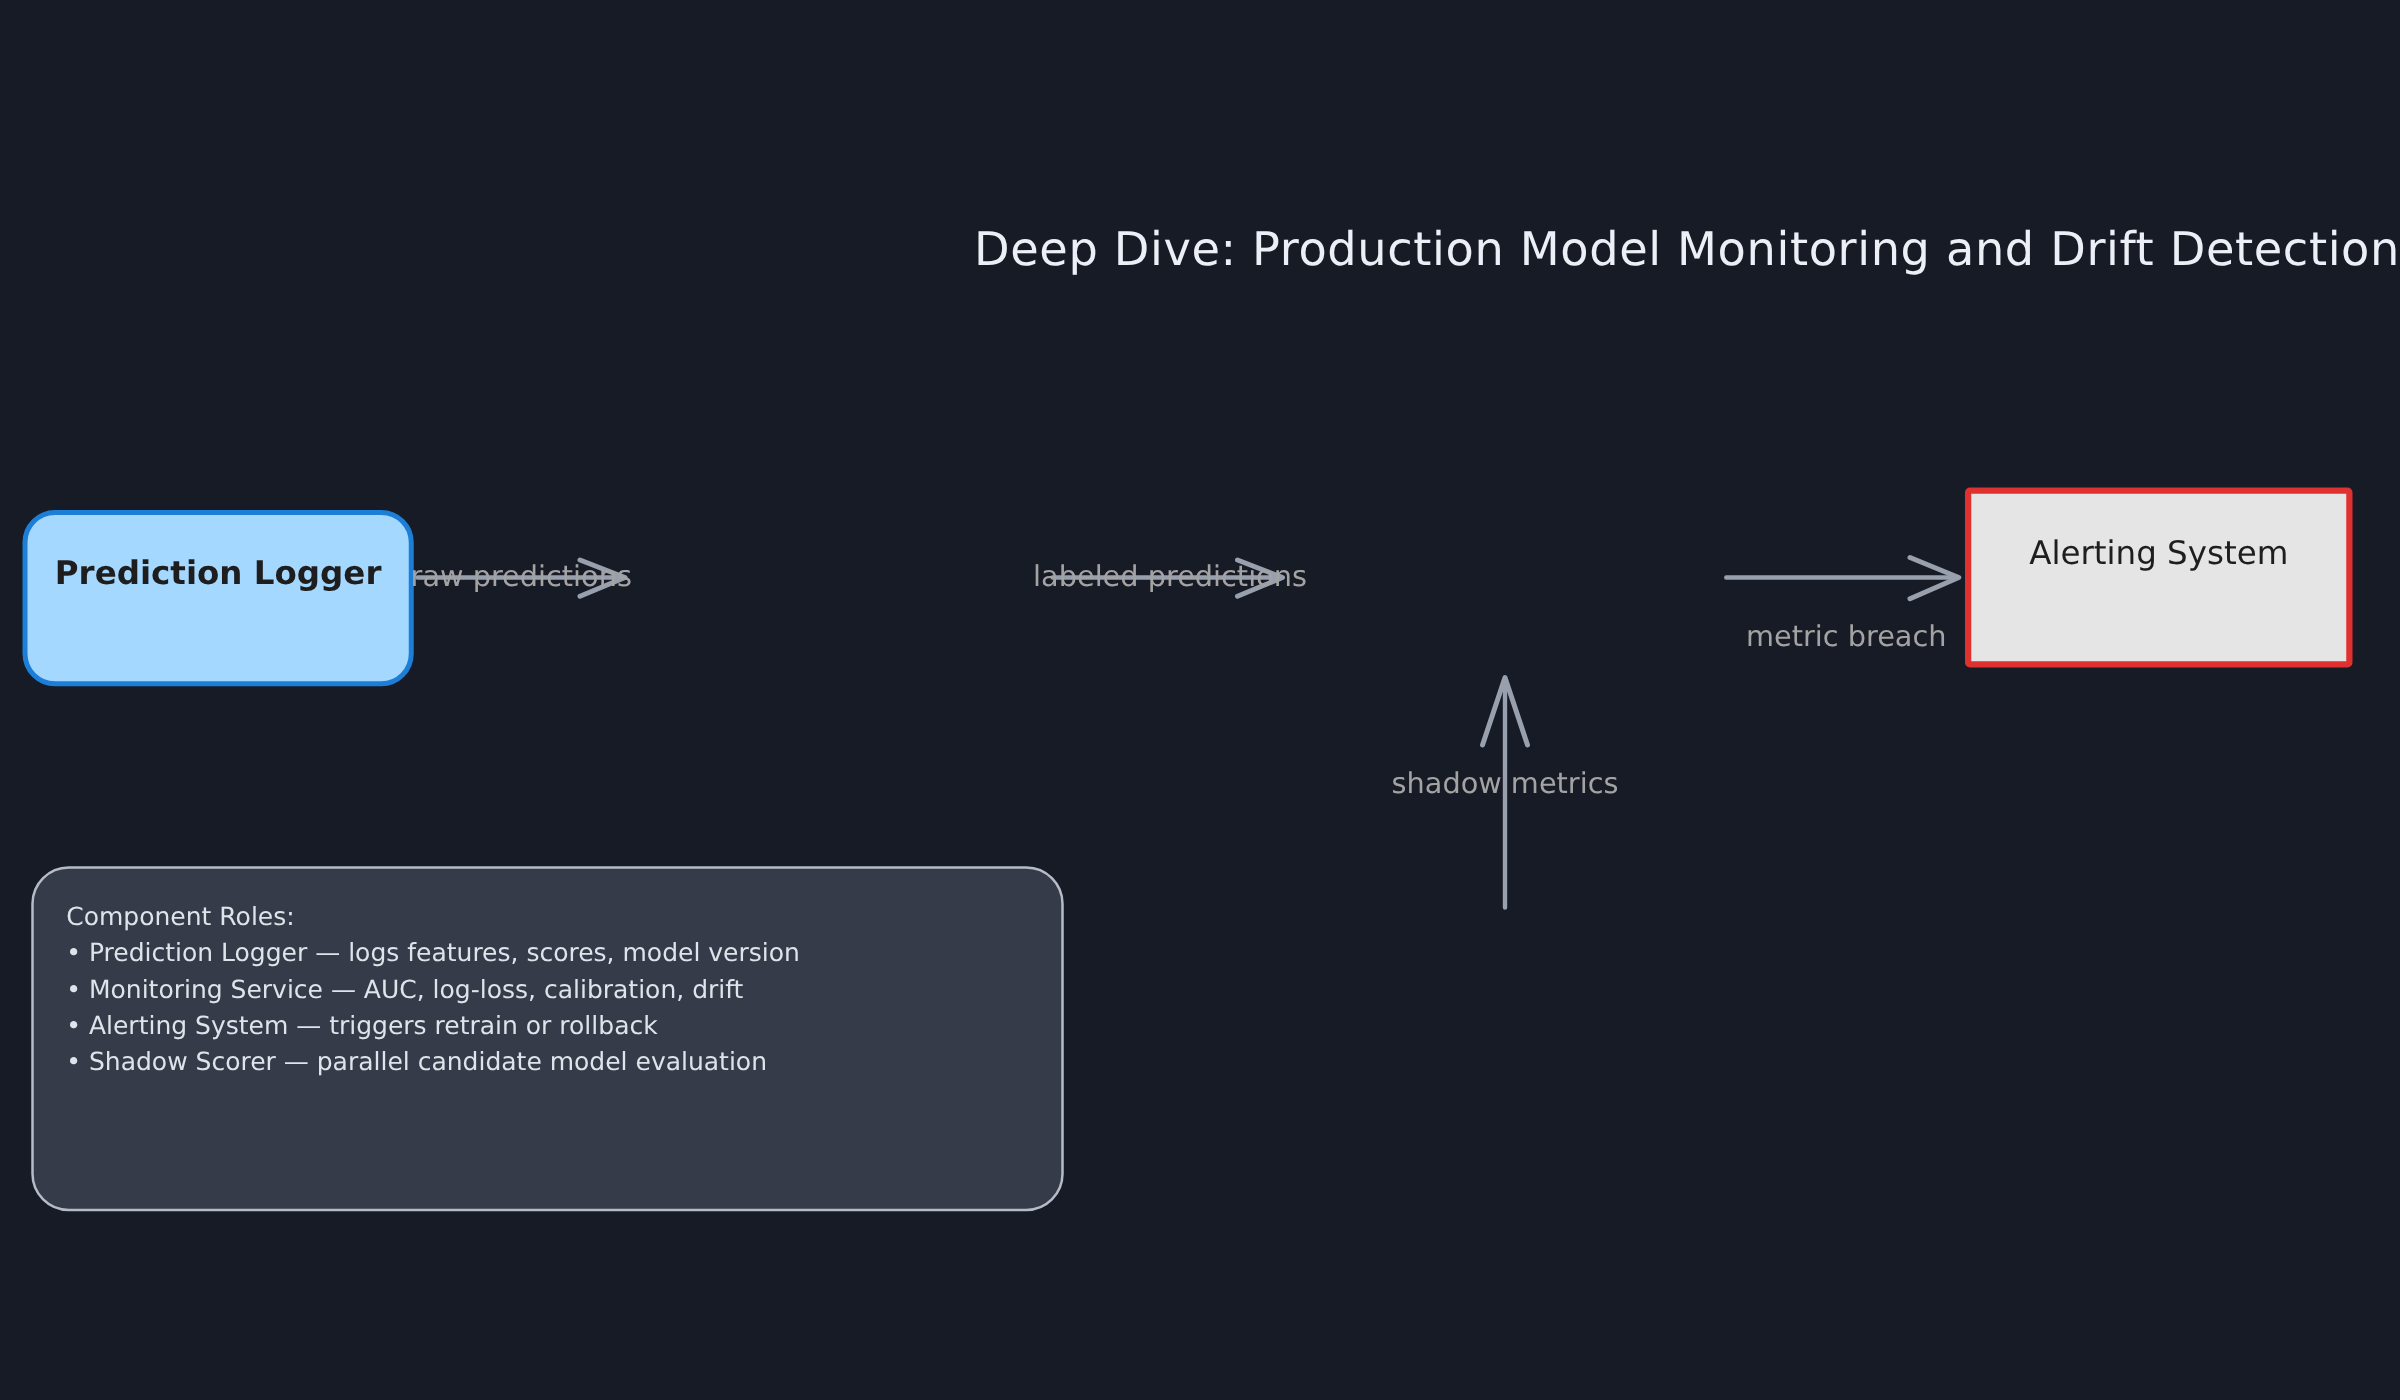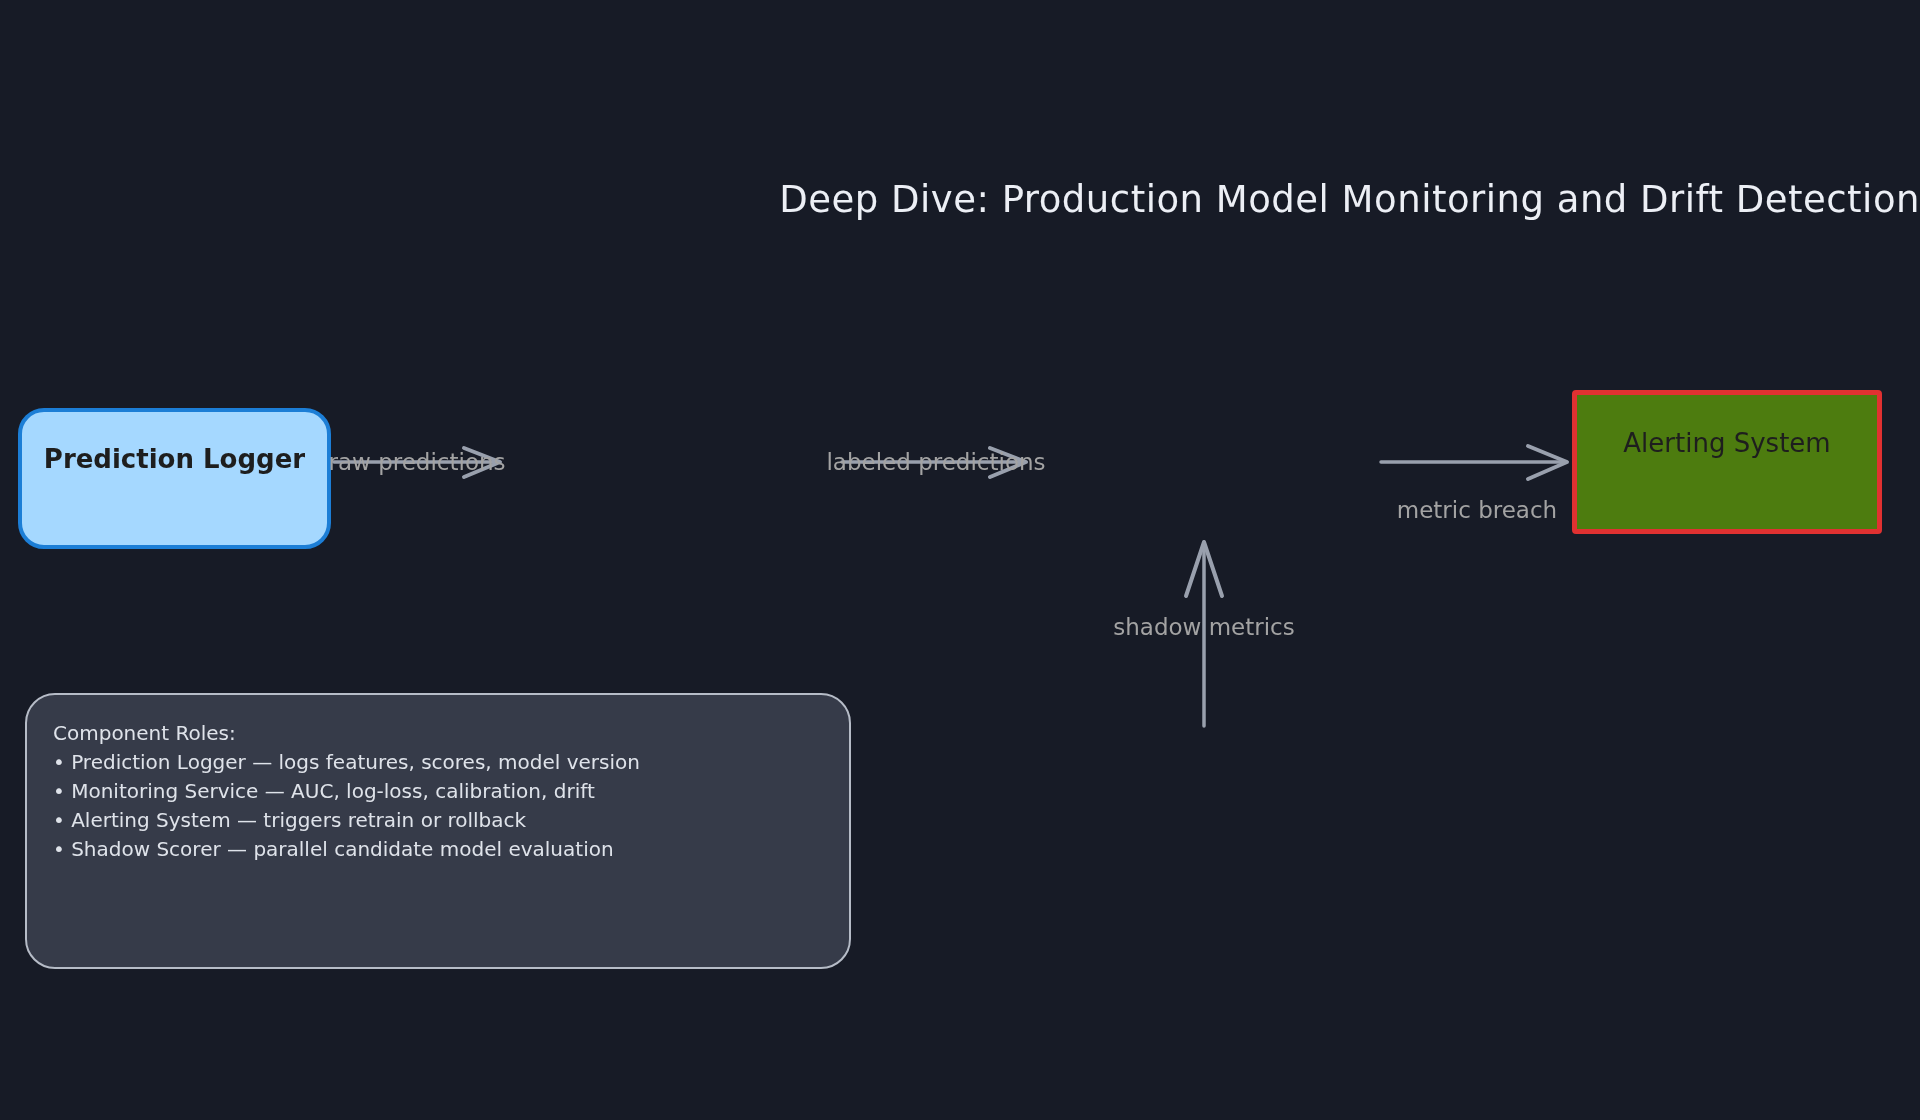--- a/index.html
+++ b/index.html
@@ -66,21 +66,21 @@
   .node-joiner {
     left: 507px; top: 390px; width: 332px; height: 146px;
     background: #b2f2bb; border: 4px solid #2f9e44; border-radius: 26px;
   }
   .node-monitoring {
     left: 1030px; top: 393px; width: 348px; height: 142px;
     background: #d0bfff; border: 4px solid #6741d9; border-radius: 26px;
   }
   .node-alerting {
     left: 1572px; top: 390px; width: 310px; height: 144px;
-    background: #4d7c0f; border: 5px solid #e03131; border-radius: 4px;
+    background: #e5e5e5; border: 5px solid #e03131; border-radius: 4px;
   }
   .node-shadow-scorer {
     left: 1033px; top: 726px; width: 344px; height: 142px;
     background: #ffec99; border: 5px solid #e8590c; border-radius: 26px;
   }
   .edge-label {
     position: absolute;
     transform: translate(-50%, -50%);
     font-size: 23px;
     color: #a3a3a3;

